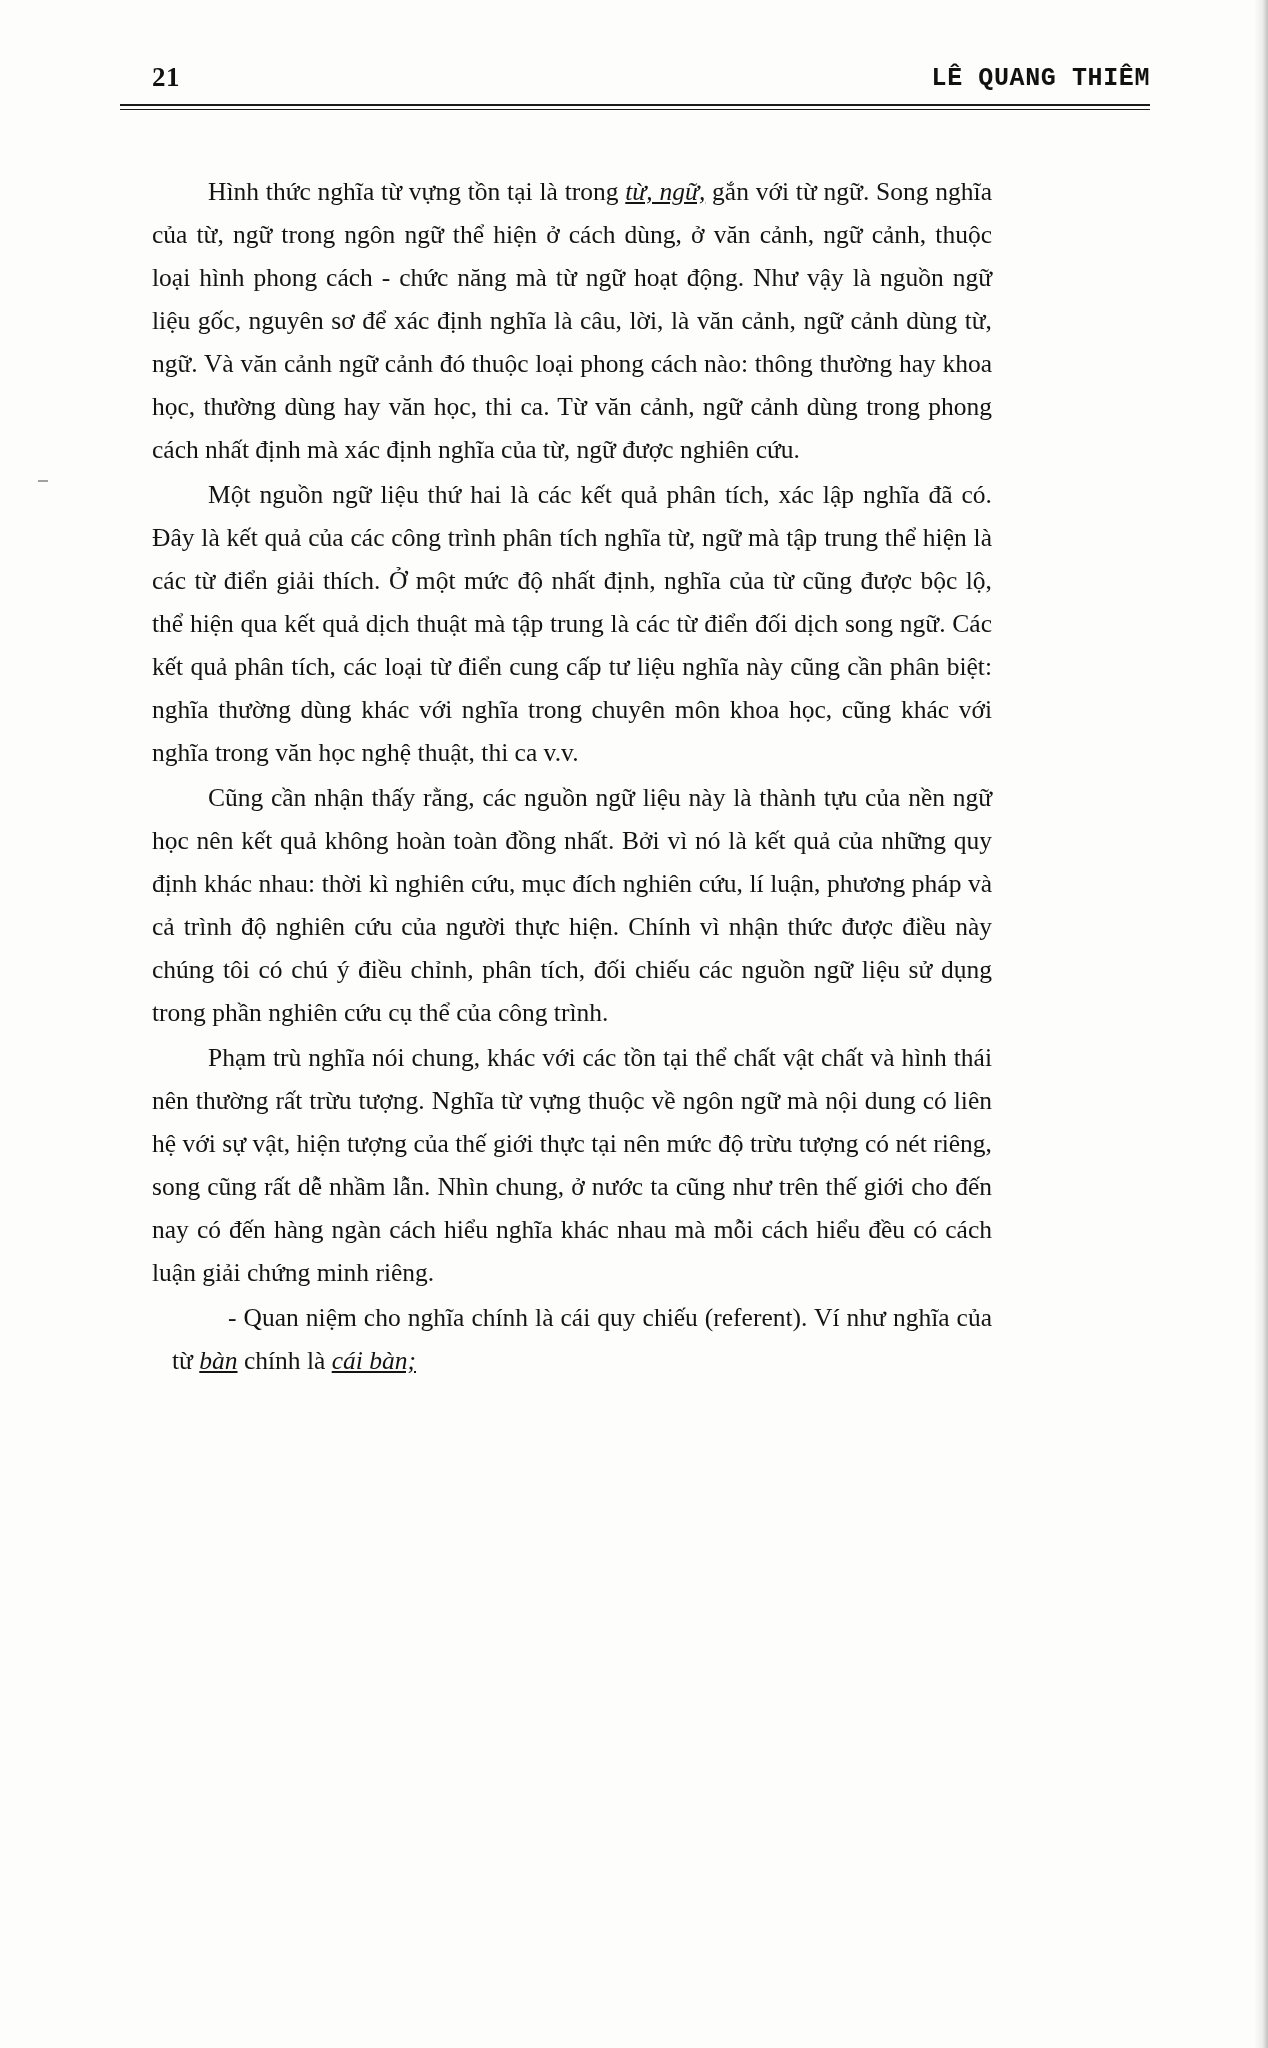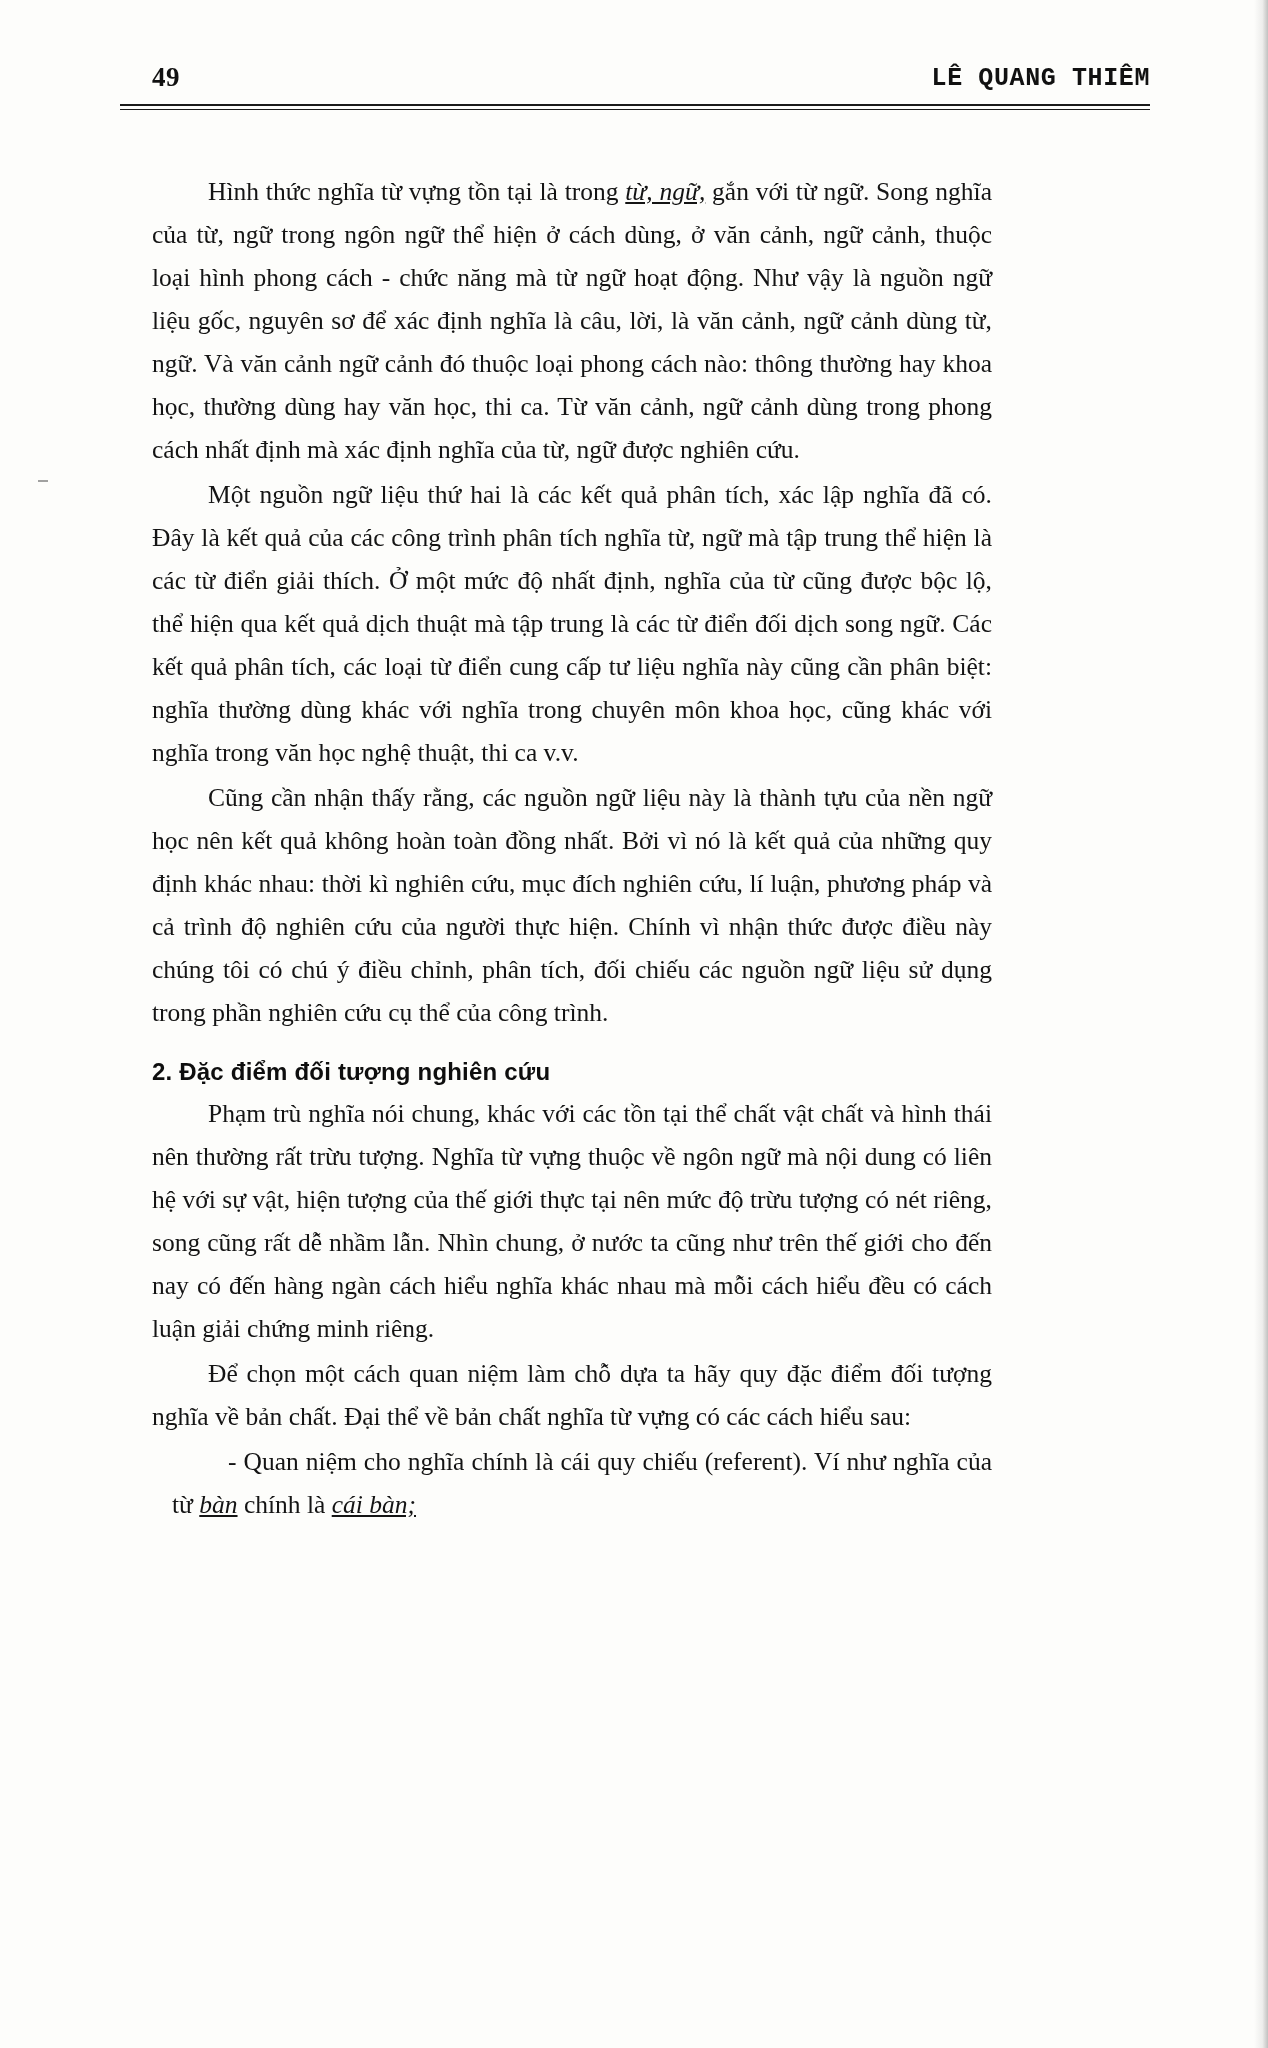--- a/index.html
+++ b/index.html
@@ -118,31 +118,29 @@
 </style>
 </head>
 <body>
 
 <div class="page">
 
   <div class="scan-edge"></div>
   <div class="scan-mark"></div>
 
   <div class="header">
-    <div class="folio">49</div>
+    <div class="folio">21</div>
     <div class="running-head">LÊ QUANG THIÊM</div>
     <div class="header-rule"></div>
     <div class="header-rule2"></div>
   </div>
 
   <div class="content">
     <p class="para">Hình thức nghĩa từ vựng tồn tại là trong <em>từ, ngữ,</em> gắn với từ ngữ. Song nghĩa của từ, ngữ trong ngôn ngữ thể hiện ở cách dùng, ở văn cảnh, ngữ cảnh, thuộc loại hình phong cách - chức năng mà từ ngữ hoạt động. Như vậy là nguồn ngữ liệu gốc, nguyên sơ để xác định nghĩa là câu, lời, là văn cảnh, ngữ cảnh dùng từ, ngữ. Và văn cảnh ngữ cảnh đó thuộc loại phong cách nào: thông thường hay khoa học, thường dùng hay văn học, thi ca. Từ văn cảnh, ngữ cảnh dùng trong phong cách nhất định mà xác định nghĩa của từ, ngữ được nghiên cứu.</p>
     <p class="para">Một nguồn ngữ liệu thứ hai là các kết quả phân tích, xác lập nghĩa đã có. Đây là kết quả của các công trình phân tích nghĩa từ, ngữ mà tập trung thể hiện là các từ điển giải thích. Ở một mức độ nhất định, nghĩa của từ cũng được bộc lộ, thể hiện qua kết quả dịch thuật mà tập trung là các từ điển đối dịch song ngữ. Các kết quả phân tích, các loại từ điển cung cấp tư liệu nghĩa này cũng cần phân biệt: nghĩa thường dùng khác với nghĩa trong chuyên môn khoa học, cũng khác với nghĩa trong văn học nghệ thuật, thi ca v.v.</p>
     <p class="para">Cũng cần nhận thấy rằng, các nguồn ngữ liệu này là thành tựu của nền ngữ học nên kết quả không hoàn toàn đồng nhất. Bởi vì nó là kết quả của những quy định khác nhau: thời kì nghiên cứu, mục đích nghiên cứu, lí luận, phương pháp và cả trình độ nghiên cứu của người thực hiện. Chính vì nhận thức được điều này chúng tôi có chú ý điều chỉnh, phân tích, đối chiếu các nguồn ngữ liệu sử dụng trong phần nghiên cứu cụ thể của công trình.</p>
 
-    <h2 class="section">2. Đặc điểm đối tượng nghiên cứu</h2>
 
     <p class="para">Phạm trù nghĩa nói chung, khác với các tồn tại thể chất vật chất và hình thái nên thường rất trừu tượng. Nghĩa từ vựng thuộc về ngôn ngữ mà nội dung có liên hệ với sự vật, hiện tượng của thế giới thực tại nên mức độ trừu tượng có nét riêng, song cũng rất dễ nhầm lẫn. Nhìn chung, ở nước ta cũng như trên thế giới cho đến nay có đến hàng ngàn cách hiểu nghĩa khác nhau mà mỗi cách hiểu đều có cách luận giải chứng minh riêng.</p>
-    <p class="para">Để chọn một cách quan niệm làm chỗ dựa ta hãy quy đặc điểm đối tượng nghĩa về bản chất. Đại thể về bản chất nghĩa từ vựng có các cách hiểu sau:</p>
     <p class="para bullet">- Quan niệm cho nghĩa chính là cái quy chiếu (referent). Ví như nghĩa của từ <em>bàn</em> chính là <em>cái bàn;</em></p>
   </div>
 
 </div>
 
 </body></html>

